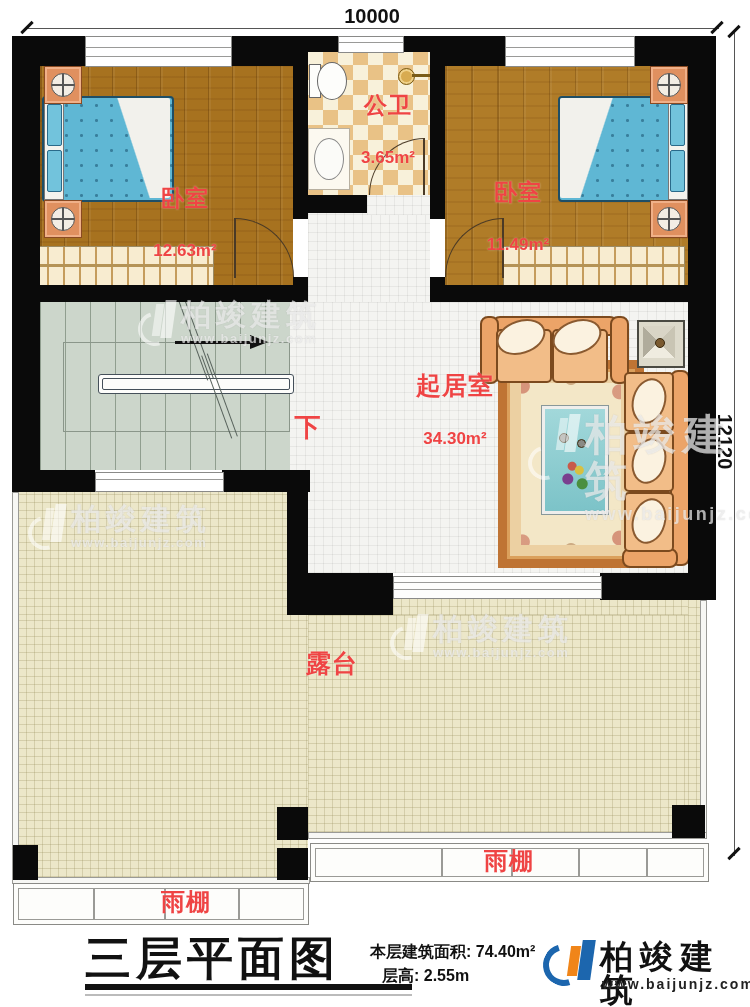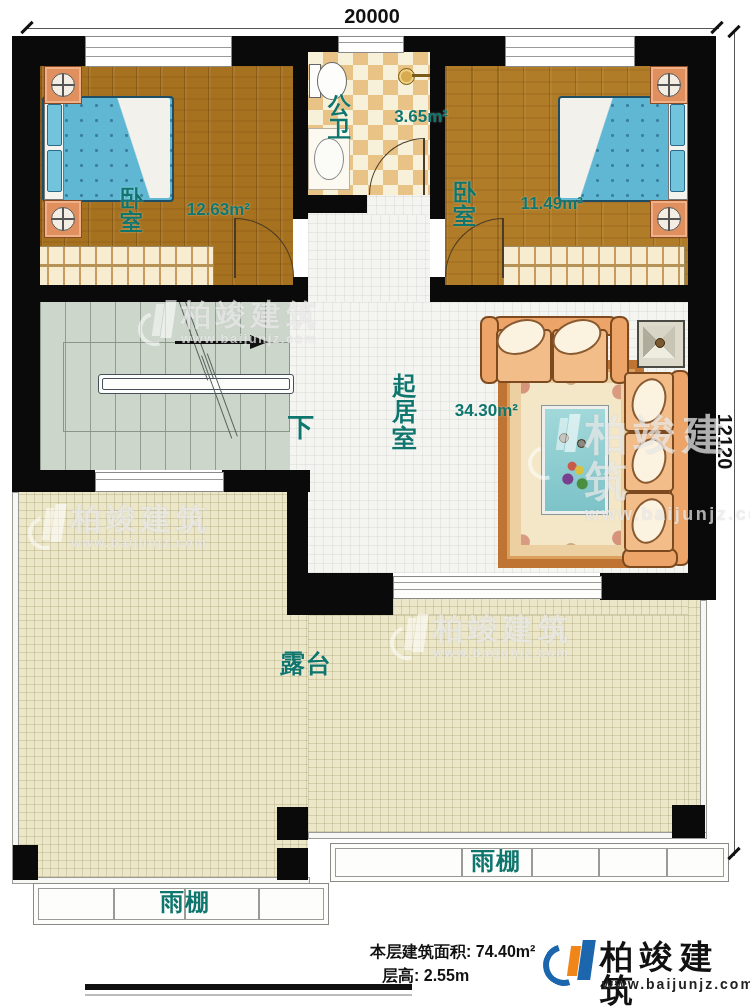--- a/index.html
+++ b/index.html
@@ -74,26 +74,26 @@
   .pyr{background:conic-gradient(from 45deg, #c9c5b4 0 25%, #efece0 0 50%, #b0ac9c 0 75%, #d9d5c6 0);}
   .knob{background:#7a5a30;border:1px solid #3a2a10;border-radius:50%;}
   
   .inbox{border:1px solid #8a968a;}
   .hrail{background:#fdfdfb;border:1.5px solid #45505a;border-radius:3px;}
   .hrail:after{content:"";position:absolute;left:3px;right:3px;top:3px;bottom:3px;border:1px solid #45505a;border-radius:2px;}
   .brk{background:transparent;border-left:1.2px solid #55605a;border-right:1.2px solid #55605a;}
   .arrline{background:#111;}
   .arrhead{width:0;height:0;border-left:18px solid #111;border-top:7px solid transparent;border-bottom:7px solid transparent;}
   
-  .canopy{background:#fdfdfb;border:1.5px solid #8a8a86;margin-left:20px;}
+  .canopy{background:#fdfdfb;border:1.5px solid #8a8a86;}
   .canopy .inner{position:absolute;left:4px;right:4px;top:4px;bottom:4px;border:1px solid #9a9a96;}
   .cdiv{position:absolute;top:0;bottom:0;width:2px;background:#9a9a96;}
   
-  .rlab{position:absolute;display:flex;flex-direction:row;align-items:center;z-index:6;line-height:1.05;
-        font-weight:bold;color:#0f766e;text-shadow:0 0 2px rgba(255,255,255,0.5);gap:32px;}
+  .rlab{position:absolute;display:flex;flex-direction:column;align-items:center;z-index:6;line-height:1.05;
+        font-weight:bold;color:#ef4444;text-shadow:0 0 2px rgba(255,255,255,0.5);gap:32px;}
   .rname{font-size:23px;letter-spacing:1px;}
   .rarea{font-size:17px;}
   
   .dimline{border-top:1.5px solid #555;}
   .dimlineV{border-left:1.5px solid #555;}
   .tick{width:16px;height:3px;background:#111;transform:rotate(-45deg);}
   .dimtxt{font-weight:bold;font-size:20px;color:#111;}
   
   .wm{position:absolute;display:flex;gap:7px;align-items:flex-start;z-index:7;color:rgba(255,255,255,0.62);
       text-shadow:0 0 1px rgba(120,120,120,0.35);pointer-events:none;}
@@ -297,21 +297,21 @@
       <div class="cdiv" style="left:219px;"></div>
     </div>
     <div class="rlab" style="left:126px;top:5px;width:92px;">
       <span class="rname" style="font-size:24px;">雨棚</span>
     </div>
   </div>
 
   <div class="abs dimline" style="left:25px;top:28px;width:694px;height:0;z-index:6;"></div>
   <div class="abs tick" style="left:19px;top:26px;z-index:6;"></div>
   <div class="abs tick" style="left:709px;top:26px;z-index:6;"></div>
-  <div class="abs dimtxt" style="left:322px;top:5px;width:100px;text-align:center;z-index:6;">20000</div>
+  <div class="abs dimtxt" style="left:322px;top:5px;width:100px;text-align:center;z-index:6;">10000</div>
 
   <div class="abs dimlineV" style="left:734px;top:32px;width:0;height:824px;z-index:6;"></div>
   <div class="abs tick" style="left:726px;top:30px;z-index:6;"></div>
   <div class="abs tick" style="left:726px;top:852px;z-index:6;"></div>
   <div class="abs dimtxt" style="left:684px;top:430px;width:80px;text-align:center;transform:rotate(90deg);z-index:6;">12120</div>
 
   <div class="wm" style="left:138px;top:298px;">
     <span class="wm-icon">
         <span class="sw"></span>
         <span class="b1"></span>
@@ -349,20 +349,21 @@
         <span class="sw"></span>
         <span class="b1"></span>
         <span class="b2"></span>
       </span>
     <span>
       <div class="wm-l1">柏竣建筑</div>
       <div class="wm-l2">www.baijunjz.com</div>
     </span>
   </div>
 
+  <div class="abs tb-title" style="left:85px;top:928px;z-index:8;">三层平面图</div>
   <div class="abs" style="left:85px;top:984px;width:327px;height:6px;background:#111;z-index:8;"></div>
   <div class="abs" style="left:85px;top:994px;width:327px;height:2px;background:#bbb;z-index:8;"></div>
   <div class="abs tb-info" style="left:370px;top:942px;z-index:8;">本层建筑面积: 74.40m²</div>
   <div class="abs tb-info" style="left:382px;top:966px;z-index:8;">层高: 2.55m</div>
 
   <div class="abs logo-icon" style="left:543px;top:938px;width:52px;height:52px;z-index:9;">
     <span class="sw"></span>
       <span class="b1"></span>
       <span class="b2"></span>
   </div>

